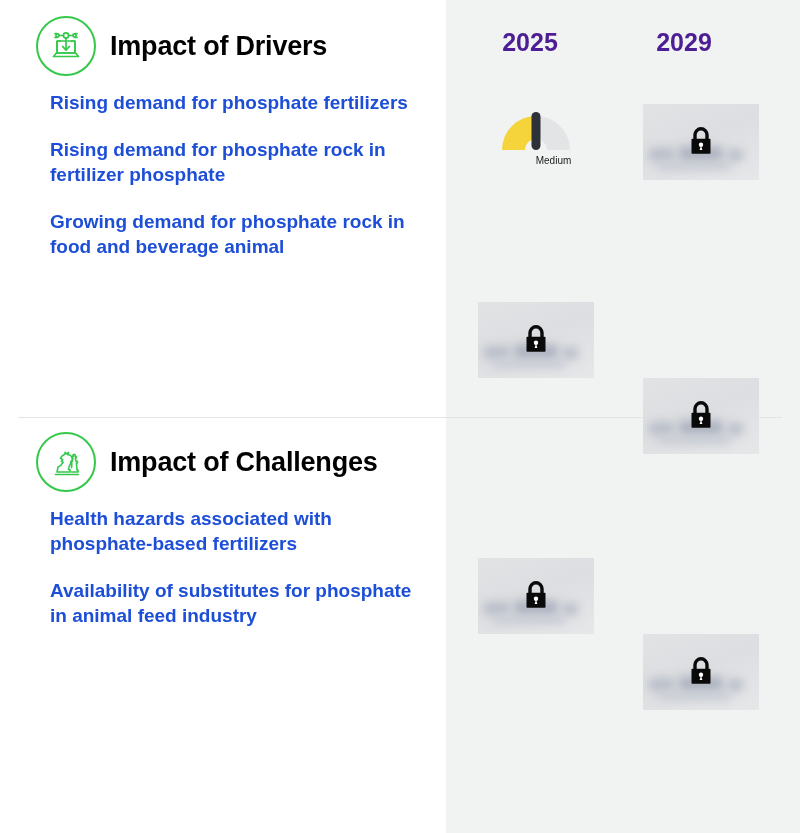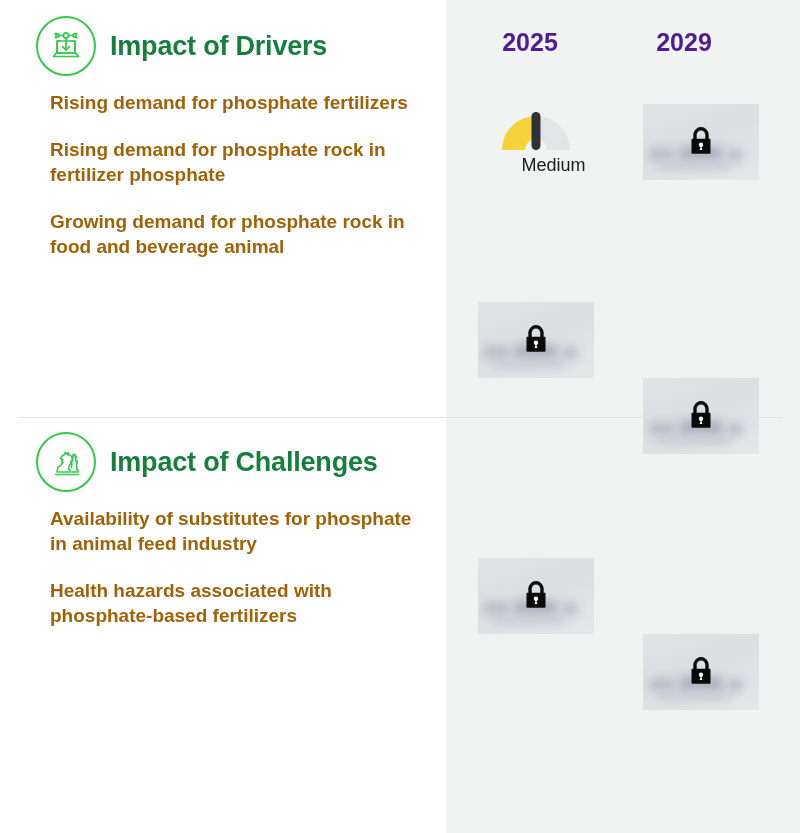--- a/index.html
+++ b/index.html
@@ -42,27 +42,27 @@
     padding-left: 36px;
     height: 64px;
   }
   .sec-icon {
     width: 60px; height: 60px; border-radius: 50%;
     border: 2.5px solid #35c84b;
     display: flex; align-items: center; justify-content: center;
     flex: 0 0 60px; background: #ffffff;
   }
   .sec-title {
-    font-size: 27px; font-weight: bold; color: #15803d;
+    font-size: 27px; font-weight: bold; color: #000000;
     letter-spacing: -0.2px; white-space: nowrap;
   }
 
   .sec-list { margin-top: 12px; padding-left: 50px; padding-right: 26px; }
   .list-item {
-    font-size: 19px; font-weight: bold; color: #a16207;
+    font-size: 19px; font-weight: bold; color: #1d4ed8;
     line-height: 1.32; margin-bottom: 22px;
   }
 
   
   .cell { position: absolute; width: 116px; }
   .col-2025 { left: 478px; }
   .col-2029 { left: 643px; }
 
   
   .locked {
@@ -81,21 +81,21 @@
   .lock-ico {
     position: absolute; left: 50%; top: 50%;
     transform: translate(-50%,-52%);
     z-index: 3;
   }
 
   
   .gauge-cell { height: 90px; }
   .gauge-wrap { display:flex; flex-direction:column; align-items:center; }
   .gauge-label {
-    font-size: 18px; color: #1b1b1b; margin-top: 3px;
+    font-size: 10px; color: #1b1b1b; margin-top: 3px;
     font-family: "Liberation Sans", sans-serif;
     margin-left: 35px;
   }
 </style>
 </head>
 <body>
 
 <div class="page">
 
   <div class="grid-panel"></div>
@@ -216,19 +216,19 @@
                    c-1.2 2.3 -3 4 -5.2 4.9 Z"></path>
           <path d="M23.5 28 h6.5 v-2 h-1 l-0.6 -7 h1 v-1.8 h-1.4 l-0.6 -3.2 h0.8 v-1.6
                    h-1.1 v-1.9 h-1.9 v1.9 h-1.1 v1.6 h0.8 l-0.6 3.2 h-1.4 v1.8 h1 l-0.4 4.6"></path>
           <path d="M7.5 30.5 h23"></path>
         </svg>
       </div>
       <div class="sec-title">Impact of Challenges</div>
     </div>
 
     <div class="sec-list">
+      <div class="list-item">Health hazards associated with phosphate-based fertilizers</div>
       <div class="list-item">Availability of substitutes for phosphate in animal feed industry</div>
-      <div class="list-item">Health hazards associated with phosphate-based fertilizers</div>
     </div>
   </div>
 
 
 </div>
 
 </body></html>

